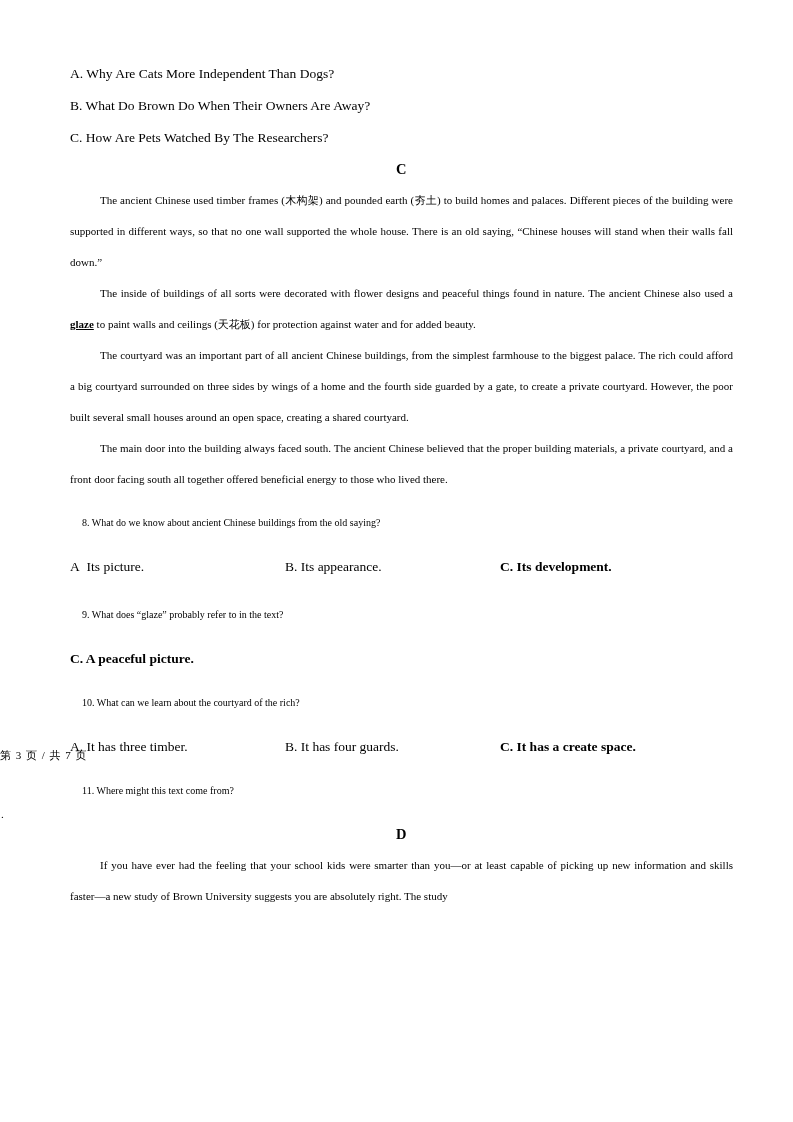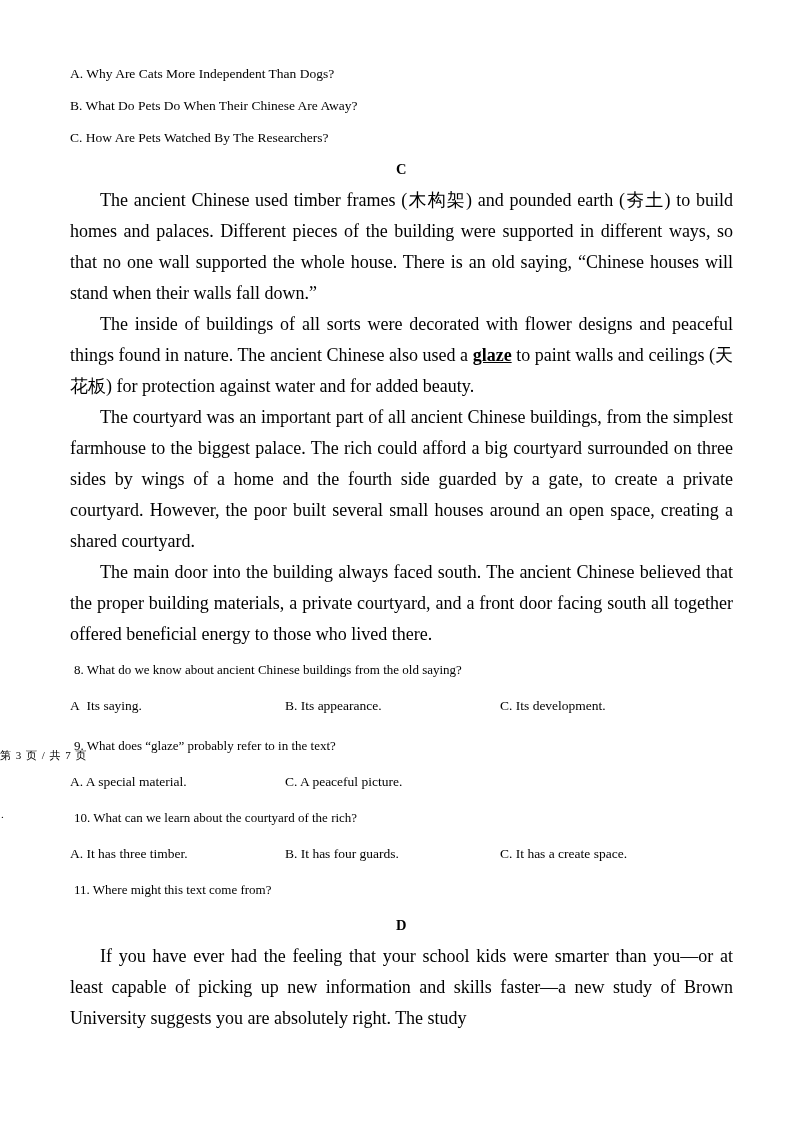--- a/index.html
+++ b/index.html
@@ -30,38 +30,38 @@
   .section-letter {
     text-align: center;
     font-weight: bold;
     font-size: 14.5px;
     line-height: 31px;
     margin: 0;
     letter-spacing: 0.5px;
   }
   p.para {
     margin: 0;
-    font-size: 18px;
+    font-size: 11px;
     line-height: 31px;
     text-indent: 30px;
     text-align: justify;
   }
   .q-line {
-    font-size: 13px;
+    font-size: 10px;
     line-height: 32px;
-    margin: 4px;
+    margin: 12px;
   }
   .choices {
     display: flex;
     font-size: 13.5px;
     line-height: 32px;
   }
   .choices .c1 { width: 215px; flex: 0 0 215px; }
   .choices .c2 { width: 215px; flex: 0 0 215px; }
-  .choices .c3 { flex: 1 1 auto; }
+  .choices .c3 { flex: 1 1 auto; font-weight: bold; }
   .choice-a-sub {
     display: inline-block;
   }
   .choice-a-sub .letter { position: relative; }
   .choice-a-sub .dot {
     position: absolute;
     left: 1px;
     bottom: -5px;
     font-size: 11px;
     line-height: 1;
@@ -80,46 +80,45 @@
   }
   .footer .num { font-weight: normal; }
   .spacer-sm { height: 4px; }
 </style>
 </head>
 <body>
 
 <div class="page">
 
   <p class="opt-line">A. Why Are Cats More Independent Than Dogs?</p>
-  <p class="opt-line">B. What Do Pets Do When Their Chinese Are Away?</p>
+  <p class="opt-line">B. What Do Brown Do When Their Owners Are Away?</p>
   <p class="opt-line">C. How Are Pets Watched By The Researchers?</p>
 
   <p class="section-letter">C</p>
 
   <p class="para"><span>The ancient Chinese used timber frames (木构架) and pounded earth (夯土) to build homes and palaces. Different pieces of the building were supported in different ways, so that no one wall supported the whole house. There is an old saying, “Chinese houses will stand when their walls fall down.”</span></p>
 
   <p class="para"><span>The inside of buildings of all sorts were decorated with flower designs and peaceful things found in nature. The ancient Chinese also used a </span><u class="glaze">glaze</u><span> to paint walls and ceilings (天花板) for protection against water and for added beauty.</span></p>
 
   <p class="para"><span>The courtyard was an important part of all ancient Chinese buildings, from the simplest farmhouse to the biggest palace. The rich could afford a big courtyard surrounded on three sides by wings of a home and the fourth side guarded by a gate, to create a private courtyard. However, the poor built several small houses around an open space, creating a shared courtyard.</span></p>
 
   <p class="para"><span>The main door into the building always faced south. The ancient Chinese believed that the proper building materials, a private courtyard, and a front door facing south all together offered beneficial energy to those who lived there.</span></p>
 
 
   <p class="q-line">8. What do we know about ancient Chinese buildings from the old saying?</p>
   <div class="choices">
-    <div class="c1"><span class="choice-a-sub"><span class="letter">A</span><span class="dot">.</span></span>&nbsp; <span>Its saying.</span></div>
+    <div class="c1"><span class="choice-a-sub"><span class="letter">A</span><span class="dot">.</span></span>&nbsp; <span>Its picture.</span></div>
     <div class="c2">B. Its appearance.</div>
     <div class="c3">C. Its development.</div>
   </div>
 
   <div class="spacer-sm"></div>
 
   <p class="q-line">9. What does “glaze” probably refer to in the text?</p>
   <div class="choices">
-    <div class="c1">A. A special material.</div>
     <div class="c3">C. A peaceful picture.</div>
   </div>
 
   <p class="q-line">10. What can we learn about the courtyard of the rich?</p>
   <div class="choices">
     <div class="c1">A. It has three timber.</div>
     <div class="c2">B. It has four guards.</div>
     <div class="c3">C. It has a create space.</div>
   </div>
 

